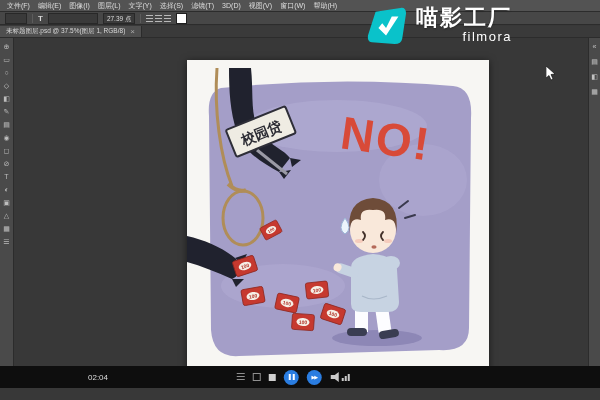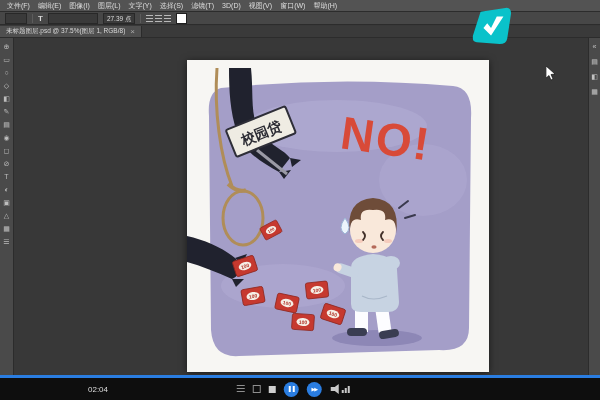--- a/index.html
+++ b/index.html
@@ -46,21 +46,21 @@
   
   .watermark{position:absolute;top:5px;right:88px;display:flex;gap:9px;align-items:flex-start;z-index:30;}
   .wm-text{display:flex;flex-direction:column;align-items:flex-end;}
   .wm-title{font-size:22px;font-weight:bold;color:#ffffff;letter-spacing:2px;line-height:1.15;
             text-shadow:0 1px 2px rgba(0,0,0,.35);}
   .wm-sub{font-size:13px;color:#ffffff;letter-spacing:1.5px;line-height:1.1;}
 
   
   .progress{position:absolute;left:0;bottom:22px;width:100%;height:3px;background:#17304a;z-index:20;}
   .progress-fill{height:100%;background:#2a7de1;}
-  .playerbar{position:absolute;left:0;bottom:0;width:100%;height:22px;background:#0e0e0e;z-index:20;}
+  .playerbar{position:absolute;left:0;bottom:12px;width:100%;height:22px;background:#0e0e0e;z-index:20;}
   .time{position:absolute;left:88px;top:7px;color:#dddddd;font-size:8px;}
   .controls{position:absolute;left:50%;top:0;height:22px;transform:translateX(-55%);
             display:flex;align-items:center;gap:8px;}
   .mini-icon{width:8px;height:8px;border:1px solid #8f8f8f;box-sizing:border-box;}
   .mini-icon.dash{border:none;background:repeating-linear-gradient(#8f8f8f 0 1px,transparent 1px 3px);}
   .stop{width:7px;height:7px;background:#cfcfcf;}
   .pbtn{width:15px;height:15px;border-radius:50%;background:#2a7de1;display:flex;
         align-items:center;justify-content:center;gap:2px;}
   .pause-bar{width:2px;height:6px;background:#ffffff;}
   .next-glyph{color:#ffffff;font-size:5px;letter-spacing:-1px;line-height:1;}
@@ -226,20 +226,24 @@
         </g>
       </svg>
     </div>
   </div>
 
   <div class="watermark">
     <svg width="40" height="42" viewBox="0 0 42 42">
       <path d="M9,6 L35,2 Q41,1 41,8 L37,34 Q36,40 29,40 L5,38 Q0,38 1,31 Z" fill="#0ac2ca"></path>
       <path d="M12,23 L20,31 L33,11 L26,11 L20,23 L16,18 Z" fill="#ffffff"></path>
     </svg>
+    <div class="wm-text">
+      <div class="wm-title">喵影工厂</div>
+      <div class="wm-sub">filmora</div>
+    </div>
   </div>
 
   <svg class="cursor" width="10" height="15" viewBox="0 0 10 15">
     <path d="M0,0 L0,12 L3,9.5 L5,14 L7,13 L5,8.5 L9,8 Z" fill="#ffffff" stroke="#000000" stroke-width="0.6"></path>
   </svg>
 
   <div class="progress">
     <div class="progress-fill" style="width: 100%;"></div>
   </div>
 

